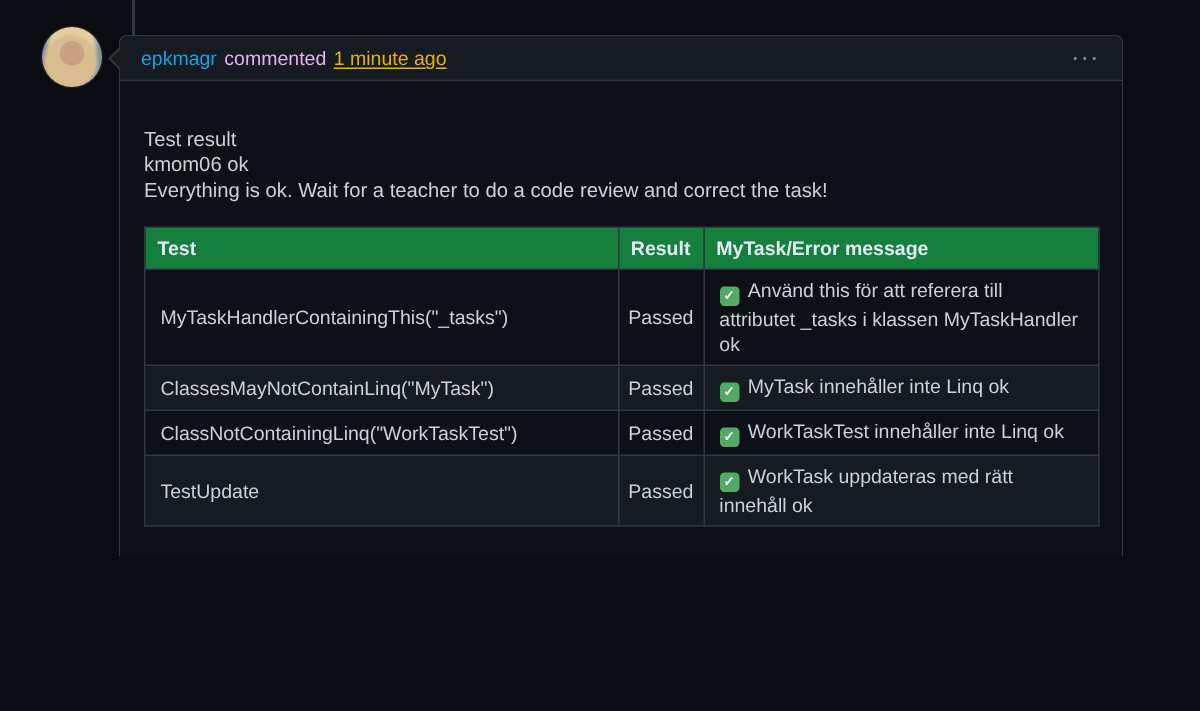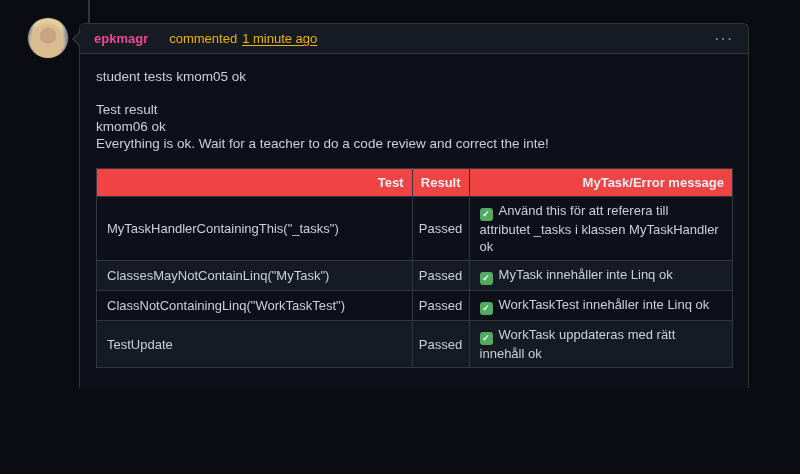--- a/index.html
+++ b/index.html
@@ -45,22 +45,22 @@
   .caret {
     position:absolute; left:-8px; top:7px; width:0; height:0;
     border:8px solid transparent; border-left:none;
     border-right:8px solid #30363d;
   }
   .caret::after {
     content:""; position:absolute; left:1.5px; top:-7px; width:0; height:0;
     border:7px solid transparent; border-left:none;
     border-right:7px solid #161b22;
   }
-  .author { font-weight:bold; color:#ec4899; margin-right:5px; cursor:pointer; }
-  .action { color:#eab308; margin-right:5px;margin-left:16px; }
+  .author { font-weight:normal; color:#0ea5e9; margin-right:5px; cursor:pointer; }
+  .action { color:#f0abfc; margin-right:5px; }
   .timestamp { color:#eab308; text-decoration:underline; text-underline-offset:2px; cursor:pointer; }
   .kebab {
     margin-left:auto; color:#7d8590; font-weight:bold;
     font-size:13px; letter-spacing:2px; cursor:pointer; line-height:10px;
   }
   .comment-body {
     padding:14px 15px 20px 16px;
     font-size:13.5px;
     line-height:17px;
     color:#c9d1d9;
@@ -72,22 +72,22 @@
     table-layout:fixed;
     margin-top:8px;
     font-size:13px;
     line-height:17px;
     color:#c9d1d9;
   }
   table.results th, table.results td {
     border:1px solid #2f3742;
   }
   table.results th {
-    font-weight:bold; text-align:right; padding:5px 8px;
-    background:#ef4444; color:#e6edf3;margin-left:44px;
+    font-weight:bold; text-align:left; padding:5px 8px;
+    background:#15803d; color:#e6edf3;margin-left:44px;
   }
   table.results td { padding:5px 10px; vertical-align:middle; }
   table.results td.c2 { text-align:center; padding:5px 0; }
   table.results tbody tr { background:#0d1117; }
   table.results tbody tr:nth-child(even) { background:#161b22; }
   .check {
     display:inline-block; width:13px; height:13px;
     background:#53ab63;
     border-radius:3px;
     color:#ffffff; font-size:9px; font-weight:bold;
@@ -105,26 +105,25 @@
   <div class="comment-header">
     <span class="caret"></span>
     <span class="author">epkmagr</span>
     <span class="action">commented</span>
     <a class="timestamp">1 minute ago</a>
     <span class="kebab">···</span>
   </div>
 
   <div class="comment-body">
     <p>
-      <span class="ln">student tests kmom05 ok</span>
     </p>
     <p>
       <span class="ln">Test result</span>
       <span class="ln">kmom06 ok</span>
-      <span class="ln">Everything is ok. Wait for a teacher to do a code review and correct the inte!</span>
+      <span class="ln">Everything is ok. Wait for a teacher to do a code review and correct the task!</span>
     </p>
 
     <table class="results">
       <colgroup>
           <col style="width:318px">
           <col style="width:57px">
           <col style="width:270px">
         </colgroup>
       <thead>
         <tr>

